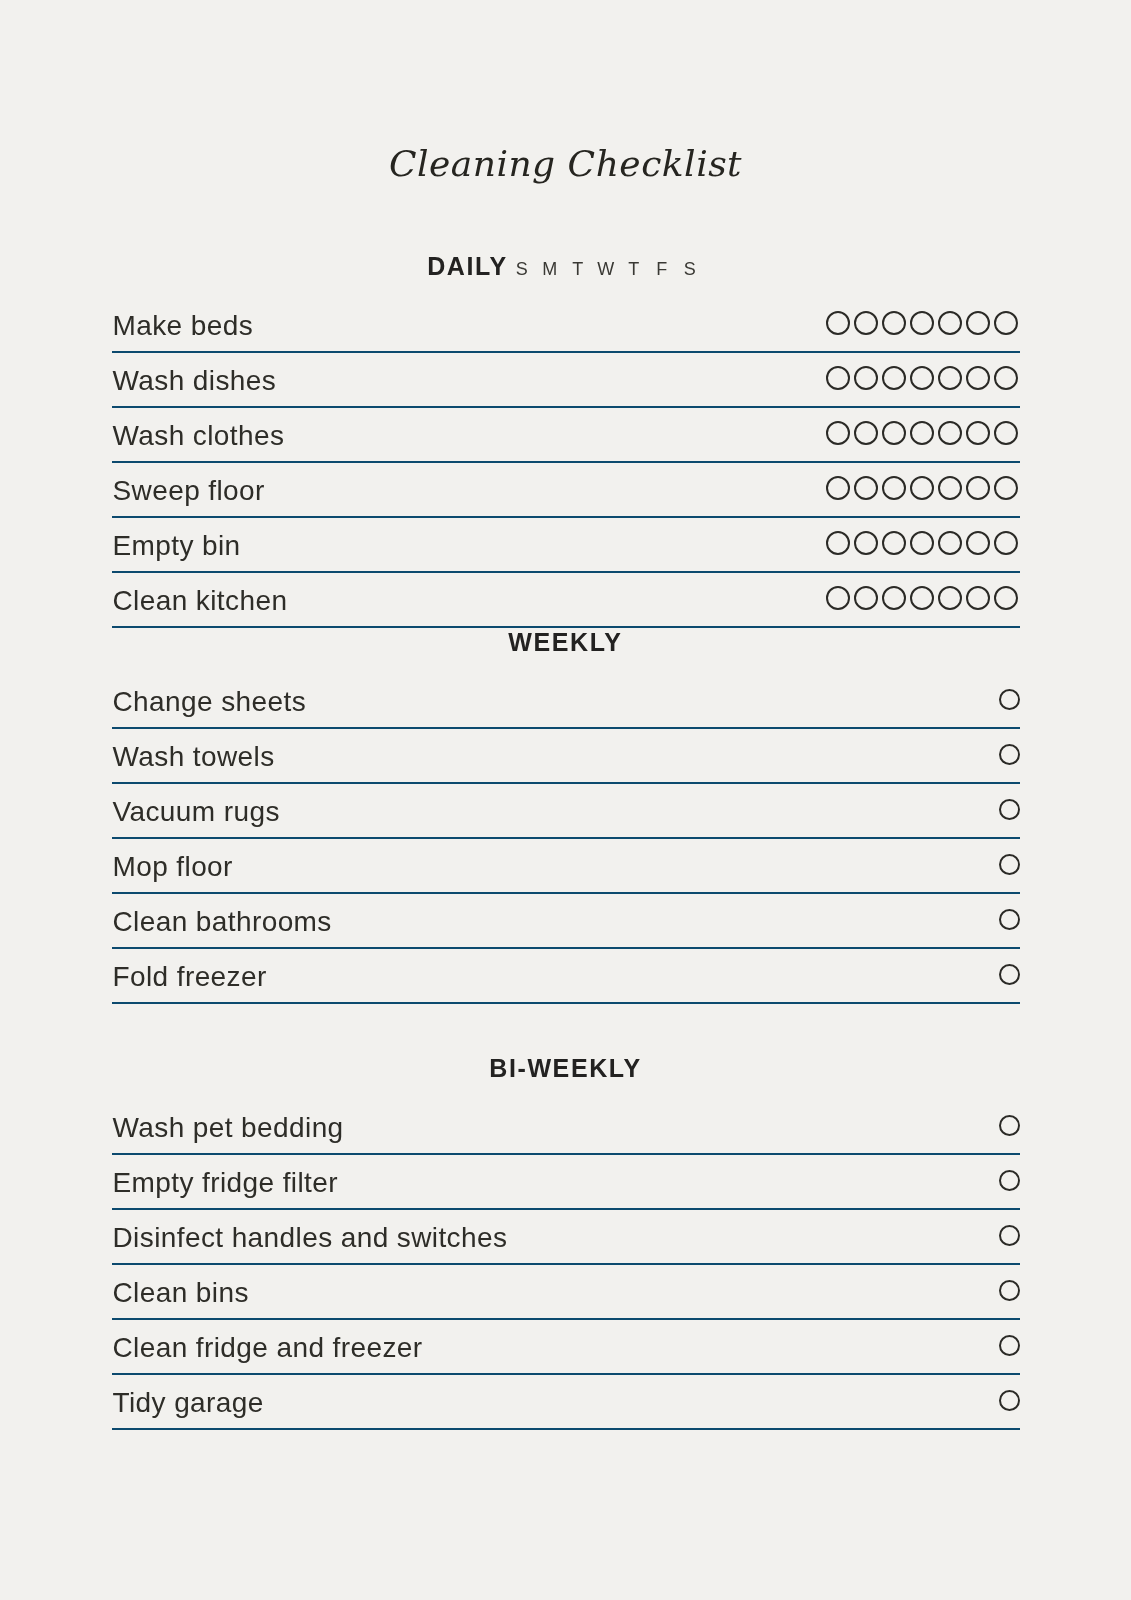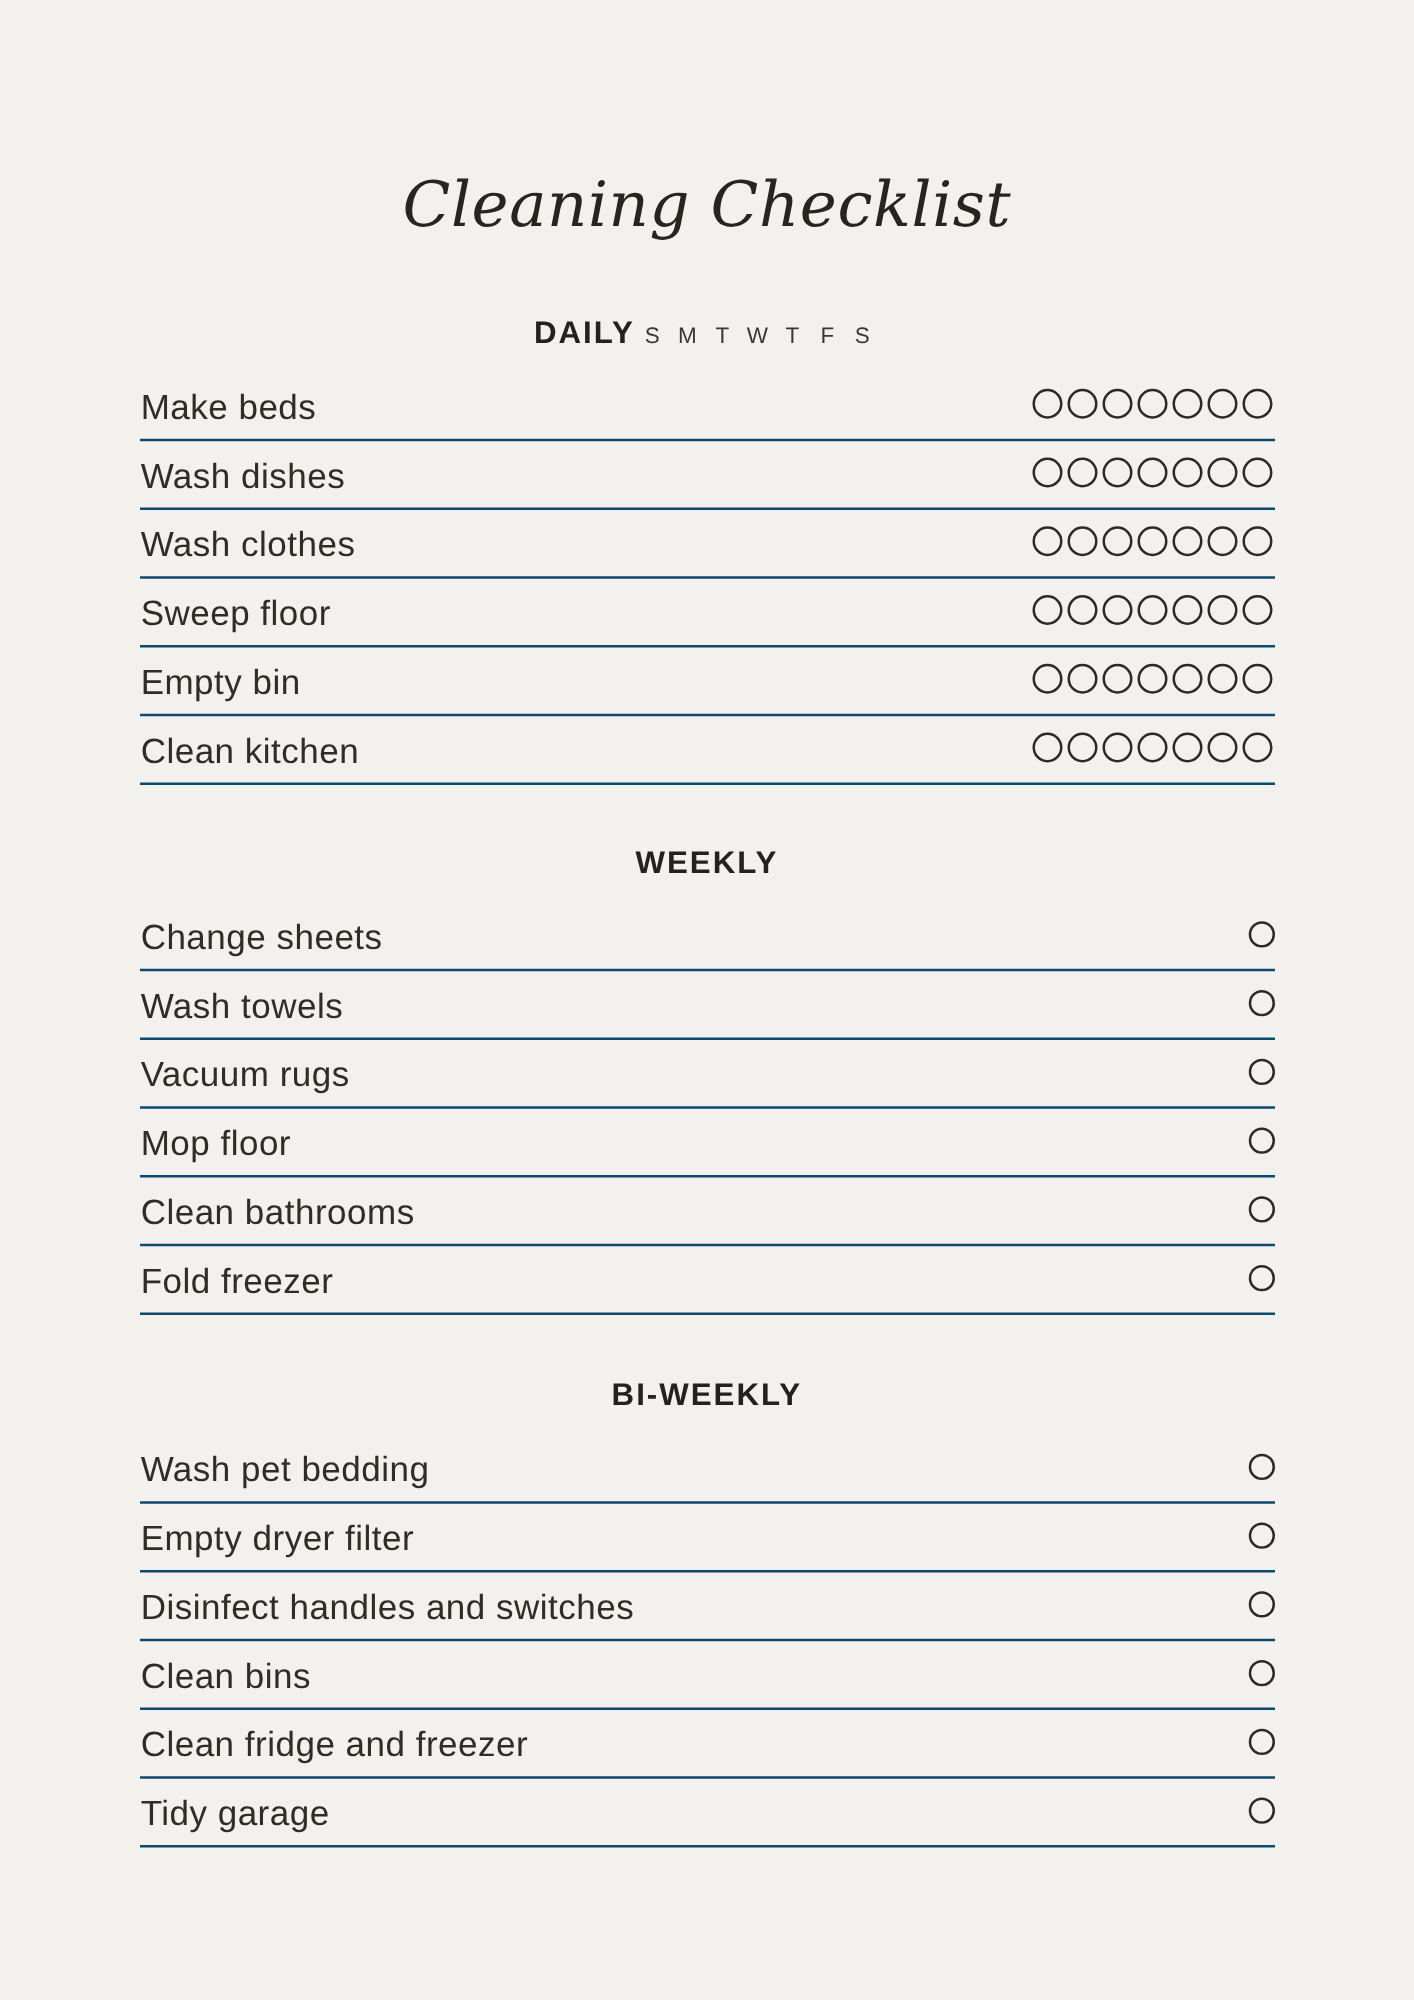--- a/index.html
+++ b/index.html
@@ -17,28 +17,28 @@
   .sheet {
     width: 908px;
     margin: 0 auto;
     padding-top: 134px;
   }
   .doc-title {
     text-align: center;
     font-family: "DejaVu Serif", serif;
     font-style: italic;
     font-weight: 500;
-    font-size: 50px;
+    font-size: 36px;
     line-height: 60px;
     color: #262520;
     letter-spacing: 0.5px;
   }
   .section { display: block; }
   .section.daily    { margin-top: 58px; }
-  .section.weekly   { margin-top: 48px; }
+  .section.weekly   { }
   .section.biweekly { margin-top: 50px; }
 
   .section-header {
     display: flex;
     justify-content: center;
     align-items: baseline;
     height: 30px;
   }
   .section-title {
     font-weight: 700;
@@ -320,21 +320,21 @@
   <div class="section biweekly">
     <div class="section-header">
       <span class="section-title">BI-WEEKLY</span>
     </div>
     <div class="rows">
       <div class="task-row">
         <span class="task-label">Wash pet bedding</span>
         <span class="circle single"></span>
       </div>
       <div class="task-row">
-        <span class="task-label">Empty dryer filter</span>
+        <span class="task-label">Empty fridge filter</span>
         <span class="circle single"></span>
       </div>
       <div class="task-row">
         <span class="task-label">Disinfect handles and switches</span>
         <span class="circle single"></span>
       </div>
       <div class="task-row">
         <span class="task-label">Clean bins</span>
         <span class="circle single"></span>
       </div>

